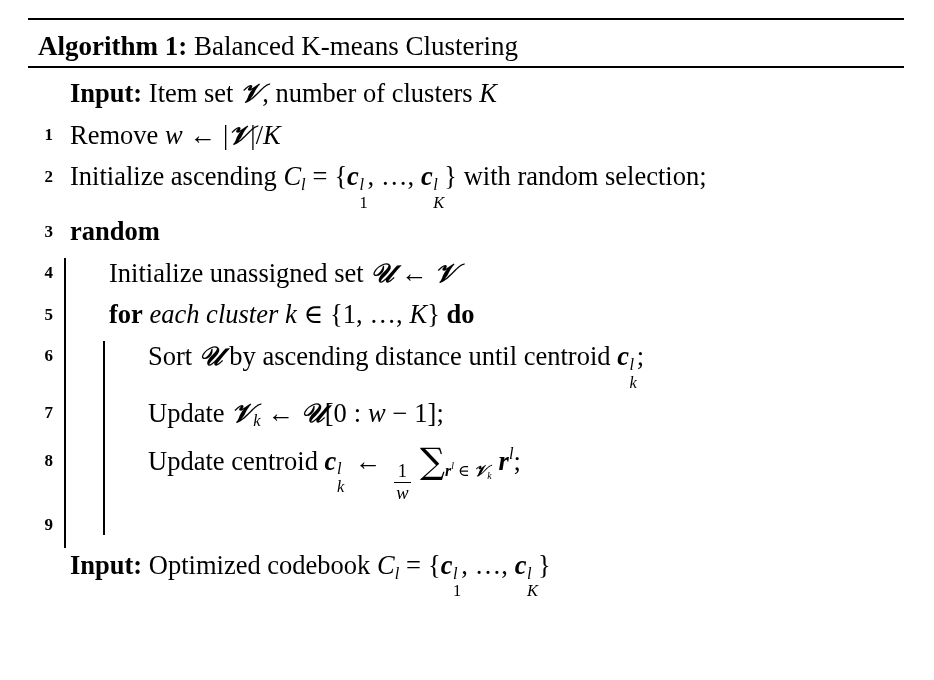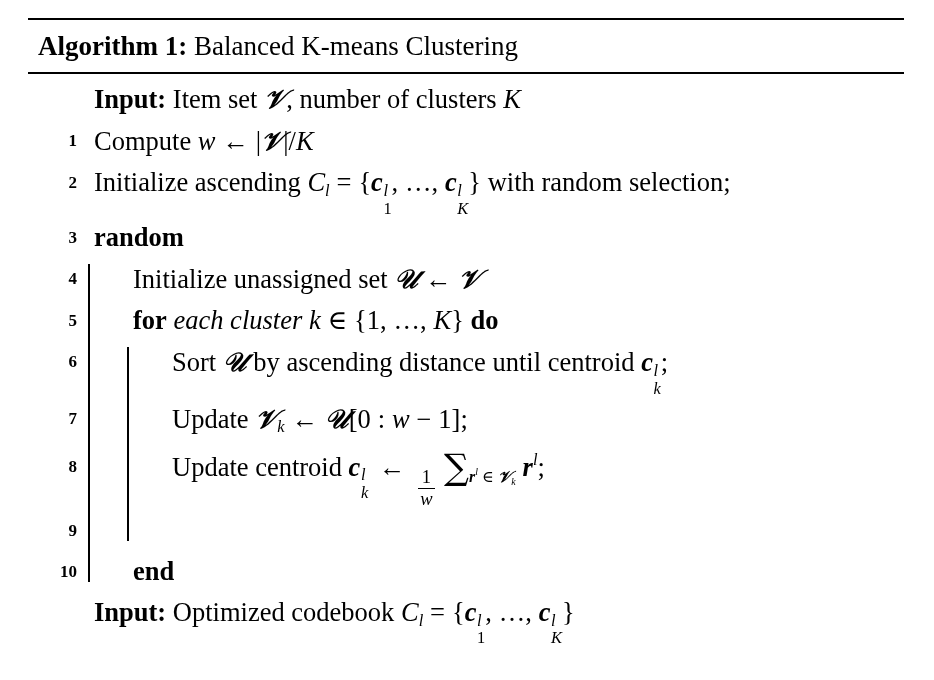--- a/index.html
+++ b/index.html
@@ -23,38 +23,37 @@
   }
 
   
   .rule-top      { border-top: 2.5px solid #000; margin: 18px 0 0 0; }
   .rule-mid      { border-top: 2.5px solid #000; margin: 0; }
 
   
   .caption {
     font-size: 27px;
     line-height: 40px;
-    padding: 6px 0 6px 10px;
+    padding: 6px 0 0 10px;
     white-space: nowrap;
   }
   .caption .cap-label { font-weight: bold; }
 
   
   .alg-body {
     padding: 4px 0 8px 0;
   }
 
   .line {
     display: flex;
     align-items: flex-start;
     min-height: 41px;
     font-size: 26.5px;
     line-height: 41px;
     white-space: nowrap;
-    margin-left: 24px;
   }
   .line.tall { min-height: 54px; line-height: 54px; }
 
   .lineno {
     width: 30px;
     flex: 0 0 30px;
     text-align: right;
     font-size: 17px;
     font-weight: bold;
     line-height: inherit;
@@ -166,21 +165,21 @@
         <b class="kw">Input:</b>
         <span>Item set</span>
         <span class="mcal">𝒱</span><span>, number of clusters</span>
         <span class="mi">K</span>
       </span>
     </div>
 
     <div class="line ind0">
       <span class="lineno">1</span>
       <span class="txt">
-        <span>Compute</span>
+        <span>Remove</span>
         <span class="mi">w</span><span class="sp"></span><span class="mn">←</span><span class="sp"></span><span class="mn">|</span><span class="mcal">𝒱</span><span class="mn">|</span><span class="mn">/</span><span class="mi">K</span>
       </span>
     </div>
 
     <div class="line ind0">
       <span class="lineno">2</span>
       <span class="txt">
         <span>Initialize</span>
         <span>ascending</span>
         <span class="mi">C</span><span class="sub mi">l</span><span class="sp"></span><span class="mn">=</span><span class="sp"></span><span class="mn">{</span><span class="bm">c</span><span class="subsup">
@@ -274,29 +273,20 @@
     </div>
 
     <div class="line">
       <span class="lineno">9</span>
       <span class="guides">
         <span class="guide bar"></span>
         <span class="guide bar last-seg"></span>
       </span>
     </div>
 
-    <div class="line">
-      <span class="lineno">10</span>
-      <span class="guides">
-        <span class="guide bar last-seg"></span>
-      </span>
-      <span class="txt">
-        <b class="kw">end</b>
-      </span>
-    </div>
 
 
     <div class="line ind0">
       <span class="lineno"></span>
       <span class="txt">
         <b class="kw">Input:</b>
         <span>Optimized codebook</span>
         <span class="mi">C</span><span class="sub mi">l</span><span class="sp"></span><span class="mn">=</span><span class="sp"></span><span class="mn">{</span><span class="bm">c</span><span class="subsup">
             <span class="s-up mi">l</span>
             <span class="s-dn mn">1</span>

